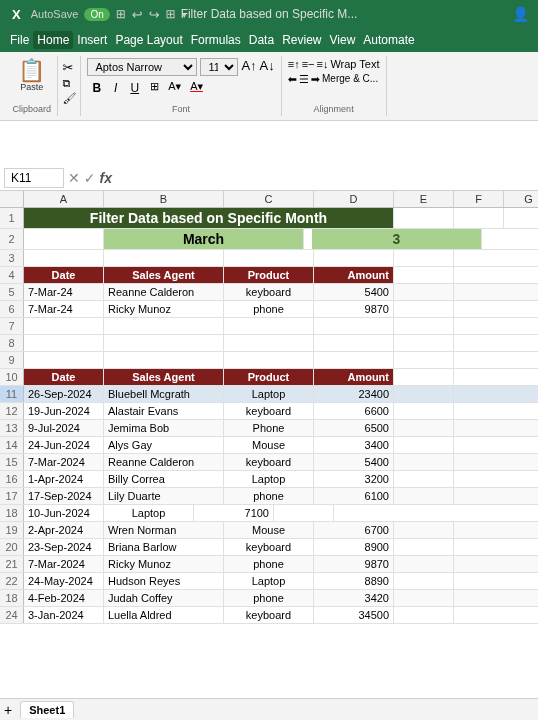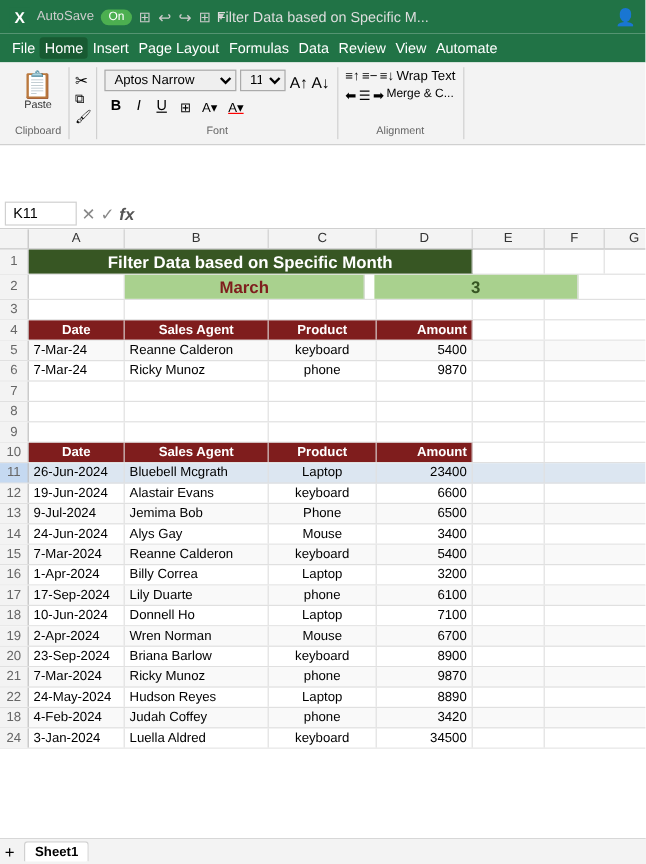--- a/index.html
+++ b/index.html
@@ -20,21 +20,21 @@
     .menu-item.active { background: #185a32; border-radius: 3px; }
 
     
     .ribbon { background: #f3f3f3; border-bottom: 1px solid #d0d0d0; padding: 4px 6px; min-height: 68px; }
     .ribbon-content { display: flex; align-items: flex-start; gap: 0; }
     .ribbon-group { display: flex; flex-direction: column; align-items: center; padding: 2px 6px; border-right: 1px solid #d0d0d0; min-height: 60px; }
     .ribbon-group-label { font-size: 9px; color: #666; margin-top: auto; }
     .big-btn { display: flex; flex-direction: column; align-items: center; font-size: 9px; color: #333; cursor: pointer; padding: 2px 6px; }
     .big-btn-icon { font-size: 22px; line-height: 1; }
     .font-controls { display: flex; flex-direction: column; gap: 3px; }
-    .font-row { display: flex; align-items: flex-end; gap: 3px; }
+    .font-row { display: flex; align-items: flex-start; gap: 3px; }
     .font-select { font-size: 11px; border: 1px solid #aaa; padding: 1px 3px; width: 110px; }
     .font-size-select { font-size: 11px; border: 1px solid #aaa; padding: 1px 3px; width: 38px; }
     .font-btn { font-size: 12px; padding: 1px 4px; border: 1px solid transparent; cursor: pointer; background: none; }
     .font-btn.bold { font-weight: bold; }
     .font-btn.italic { font-style: italic; }
     .font-btn.underline { text-decoration: underline; }
     .align-group { display: flex; flex-direction: column; gap: 3px; }
     .align-row { display: flex; gap: 2px; }
 
     
@@ -58,21 +58,21 @@
     .col-b { width: 120px; min-width: 120px; }
     .col-c { width: 90px; min-width: 90px; }
     .col-d { width: 80px; min-width: 80px; }
     .col-e { width: 60px; min-width: 60px; }
     .col-f { width: 50px; min-width: 50px; }
     .col-g { width: 50px; min-width: 50px; }
 
     
     .merged-title { width: 370px; min-width: 370px; background: #375623; color: white; font-weight: bold; font-size: 14px; justify-content: center; border-right: 1px solid #e0e0e0; }
     
-    .march-cell { width: 200px; min-width: 200px; background: #a9d18e; color: #7f1d1d; font-weight: bold; font-size: 14px; justify-content: center; border-right: 1px solid #e0e0e0; }
+    .march-cell { width: 200px; min-width: 200px; background: #a9d18e; color: #000000; font-weight: bold; font-size: 14px; justify-content: center; border-right: 1px solid #e0e0e0; }
     
     .num3-cell { width: 170px; min-width: 170px; background: #a9d18e; color: #375623; font-weight: bold; font-size: 14px; justify-content: center; border-right: 1px solid #e0e0e0; }
 
     
     .header-green { background: #7f1d1d; color: white; font-weight: bold; font-size: 11px; justify-content: center; }
     .data-row:nth-child(even) { background: #f9f9f9; }
     .sheet-tab { font-size: 11px; padding: 2px 8px; border: 1px solid #d0d0d0; background: white; cursor: pointer; border-radius: 3px 3px 0 0; margin-right: 2px; }
     .sheet-tab.active { background: white; border-bottom: none; font-weight: bold; }
   </style>
 </head>
@@ -274,21 +274,21 @@
     <div class="row-num">10</div>
     <div class="cell col-a header-green">Date</div>
     <div class="cell col-b header-green">Sales Agent</div>
     <div class="cell col-c header-green center">Product</div>
     <div class="cell col-d header-green right">Amount</div>
     <div class="cell col-e"></div>
   </div>
 
   <div class="sheet-row data-row" style="background:#dce6f1;">
     <div class="row-num" style="background:#c5d9f1;">11</div>
-    <div class="cell col-a">26-Jun-2024</div>
+    <div class="cell col-a">26-Sep-2024</div>
     <div class="cell col-b">Bluebell Mcgrath</div>
     <div class="cell col-c center">Laptop</div>
     <div class="cell col-d right">23400</div>
     <div class="cell col-e"></div>
   </div>
   <div class="sheet-row">
     <div class="row-num">12</div>
     <div class="cell col-a">19-Jun-2024</div>
     <div class="cell col-b">Alastair Evans</div>
     <div class="cell col-c center">keyboard</div>
@@ -331,21 +331,20 @@
     <div class="row-num">17</div>
     <div class="cell col-a">17-Sep-2024</div>
     <div class="cell col-b">Lily Duarte</div>
     <div class="cell col-c center">phone</div>
     <div class="cell col-d right">6100</div>
     <div class="cell col-e"></div>
   </div>
   <div class="sheet-row">
     <div class="row-num">18</div>
     <div class="cell col-a">10-Jun-2024</div>
-    <div class="cell col-b">Donnell Ho</div>
     <div class="cell col-c center">Laptop</div>
     <div class="cell col-d right">7100</div>
     <div class="cell col-e"></div>
   </div>
   <div class="sheet-row data-row">
     <div class="row-num">19</div>
     <div class="cell col-a">2-Apr-2024</div>
     <div class="cell col-b">Wren Norman</div>
     <div class="cell col-c center">Mouse</div>
     <div class="cell col-d right">6700</div>

